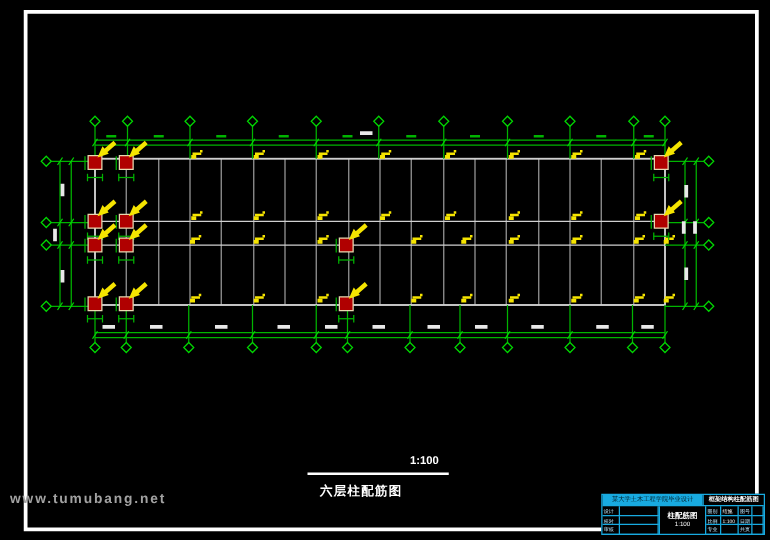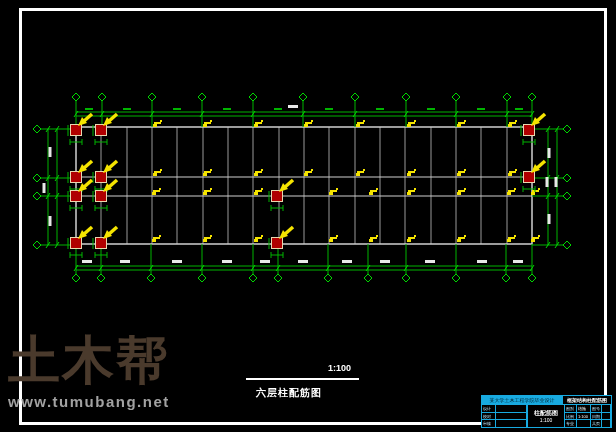--- a/index.html
+++ b/index.html
@@ -3,21 +3,21 @@
 <meta charset="utf-8">
 <style>
   html,body{margin:0;padding:0;background:#000;}
   #stage{position:relative;width:616px;height:432px;background:#000;overflow:hidden;
          font-family:"Liberation Sans", sans-serif;}
   #cad-svg{position:absolute;left:0;top:0;}
   #paper-frame{position:absolute;left:19px;top:8px;width:588px;height:417px;
                border:3px solid #fff;box-sizing:border-box;pointer-events:none;}
   #wm-brand{position:absolute;left:8px;top:334px;font-size:52px;font-weight:bold;
             color:#4a3a2c;letter-spacing:2px;line-height:1;}
-  #wm-url{position:absolute;left:8px;top:393px;font-size:15px;font-weight:bold;
+  #wm-url{position:absolute;left:8px;top:393px;font-size:11px;font-weight:bold;
           color:#a2a2a2;letter-spacing:1.5px;}
   #plan-title{position:absolute;left:256px;top:362px;font-size:10px;font-weight:bold;
               color:#fff;letter-spacing:1px;white-space:nowrap;margin-top:24px;}
   #plan-scale{position:absolute;left:328px;top:363px;font-size:9px;font-weight:bold;color:#fff;}
   #plan-title-underline{position:absolute;left:246px;top:378px;width:113px;height:2px;background:#fff;}
   #title-block{position:absolute;left:481px;top:395px;width:131px;height:33px;background:#000;
                border:1px solid #18aae0;box-sizing:border-box;font-family:"Liberation Sans",sans-serif;}
   #tb-header{display:flex;height:8px;border-bottom:1px solid #18aae0;}
   #tb-header-left{width:80px;background:#18aae0;color:#00222e;font-size:5px;line-height:8px;
                   overflow:hidden;text-align:center;white-space:nowrap;}
@@ -476,21 +476,20 @@
         <line x1="6" y1="9" x2="14" y2="2" stroke="#f5e400" stroke-width="3.5"></line>
       </g>
     </svg>
 
   <div id="paper-frame"></div>
 
   <div id="plan-title">六层柱配筋图</div>
   <div id="plan-scale">1:100</div>
   <div id="plan-title-underline"></div>
 
-  <div id="wm-brand">土木帮</div>
   <div id="wm-url">www.tumubang.net</div>
 
   <div id="title-block">
     <div id="tb-header">
       <div id="tb-header-left">某大学土木工程学院毕业设计</div>
       <div id="tb-header-right">框架结构柱配筋图</div>
     </div>
     <div id="tb-body">
       <div id="tb-left">
           <div class="tb-cell">设计</div>

